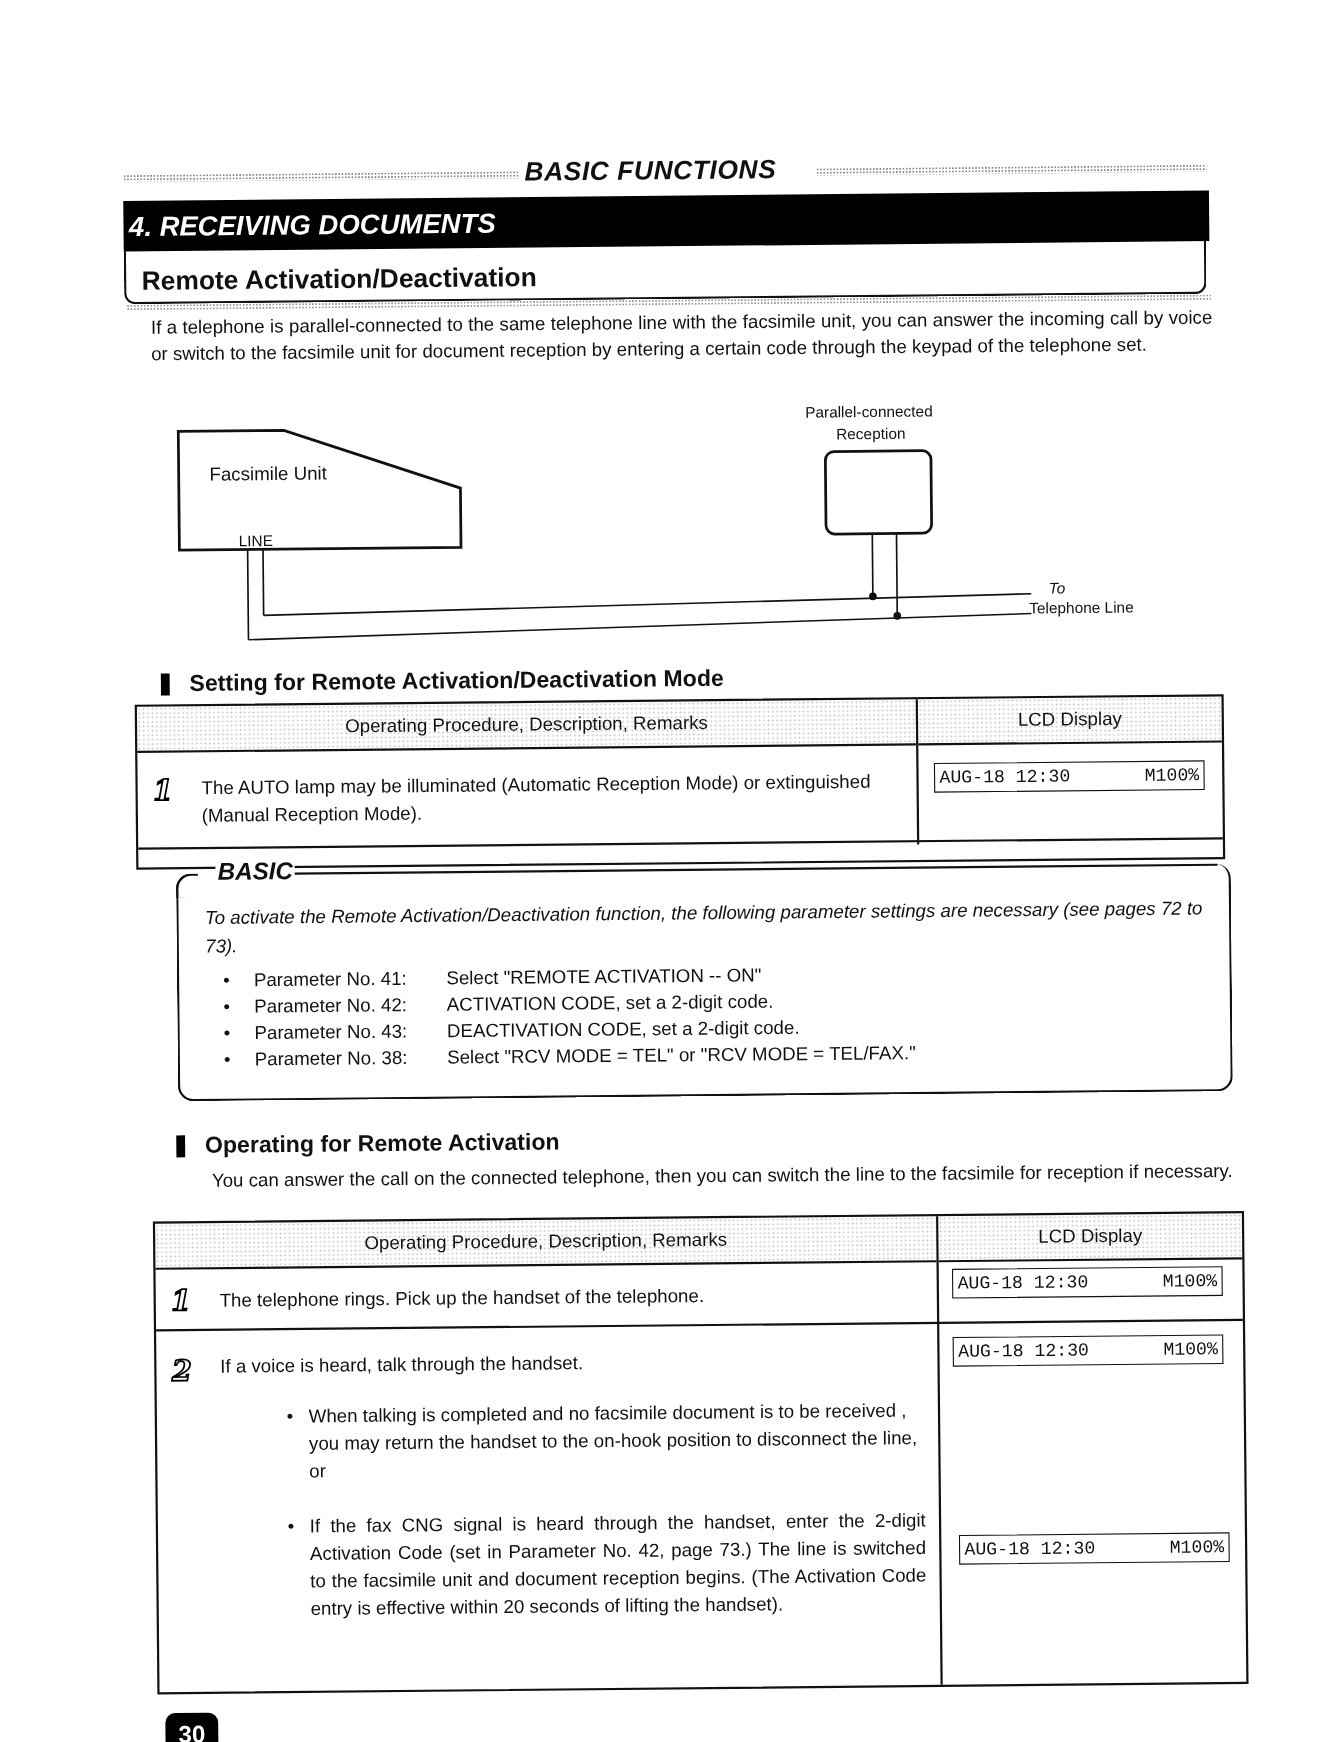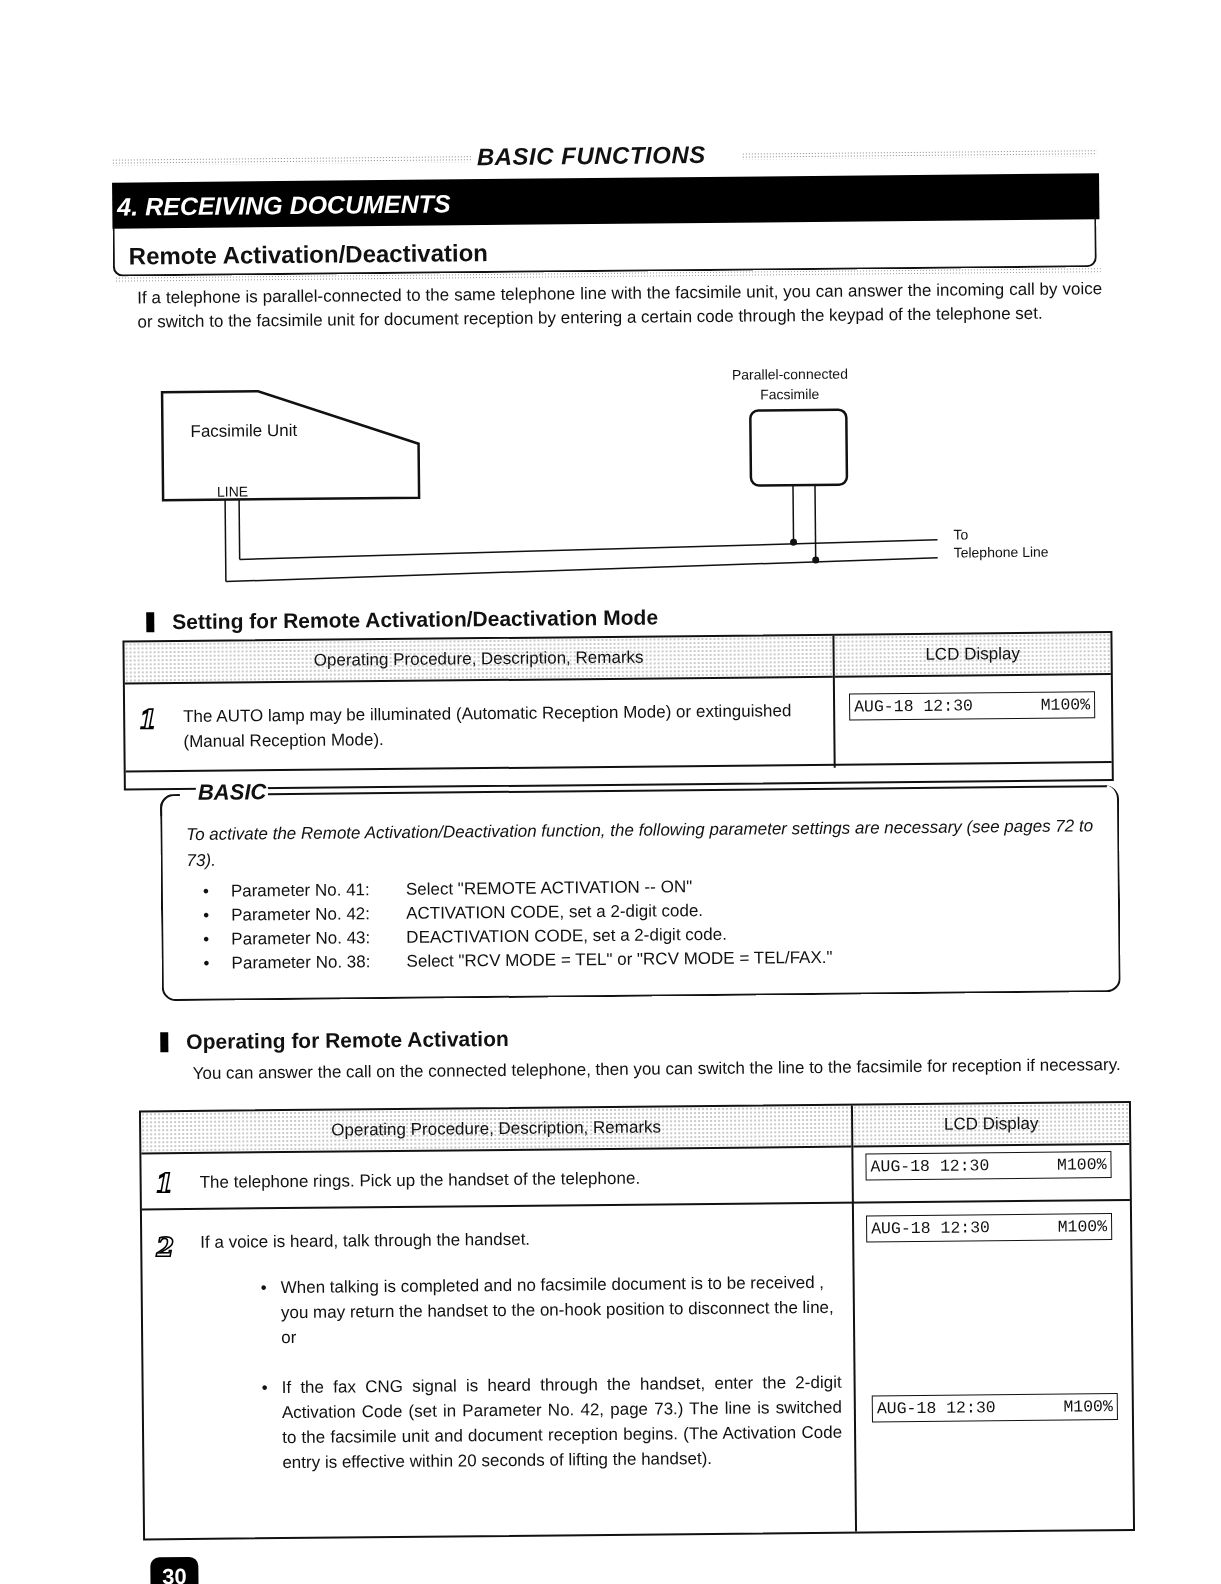--- a/index.html
+++ b/index.html
@@ -135,23 +135,23 @@
       <line x1="78" y1="218" x2="790" y2="201" stroke="#111" stroke-width="1.5"></line>
 
       <line x1="646" y1="127" x2="646" y2="184" stroke="#111" stroke-width="1.5"></line>
       <line x1="668" y1="127" x2="668" y2="202" stroke="#111" stroke-width="1.5"></line>
       <circle cx="646" cy="184" r="3.5" fill="#111"></circle>
       <circle cx="668" cy="202" r="3.5" fill="#111"></circle>
     </svg>
     <div class="txt" style="left:44px;top:58px;">Facsimile Unit</div>
     <div class="txt small" style="left:70px;top:120px;">LINE</div>
     <div class="txt small" style="left:586px;top:8px;">Parallel-connected</div>
-    <div class="txt small" style="left:614px;top:28px;">Facsimile</div>
-    <div class="txt small" style="left:806px;top:170px;">To</div>
-    <div class="txt small" style="left:806px;top:188px;">Telephone Line</div>
+    <div class="txt small" style="left:614px;top:28px;">Reception</div>
+    <div class="txt small" style="left:806px;top:170px;font-style:italic;">To</div>
+    <div class="txt small" style="left:788px;top:188px;">Telephone Line</div>
   </div>
 
   <div class="subhead" style="left:148px;top:606px;">
     <span class="bar"></span>
     <span>Setting for Remote Activation/Deactivation Mode</span>
   </div>
 
   <div class="proc-table" style="left:124px;top:636px;width:986px;height:146px;">
     <div class="head" style="width:708px;">Operating Procedure, Description, Remarks</div>
     <div class="head" style="left:710px;width:276px;">LCD Display</div>

